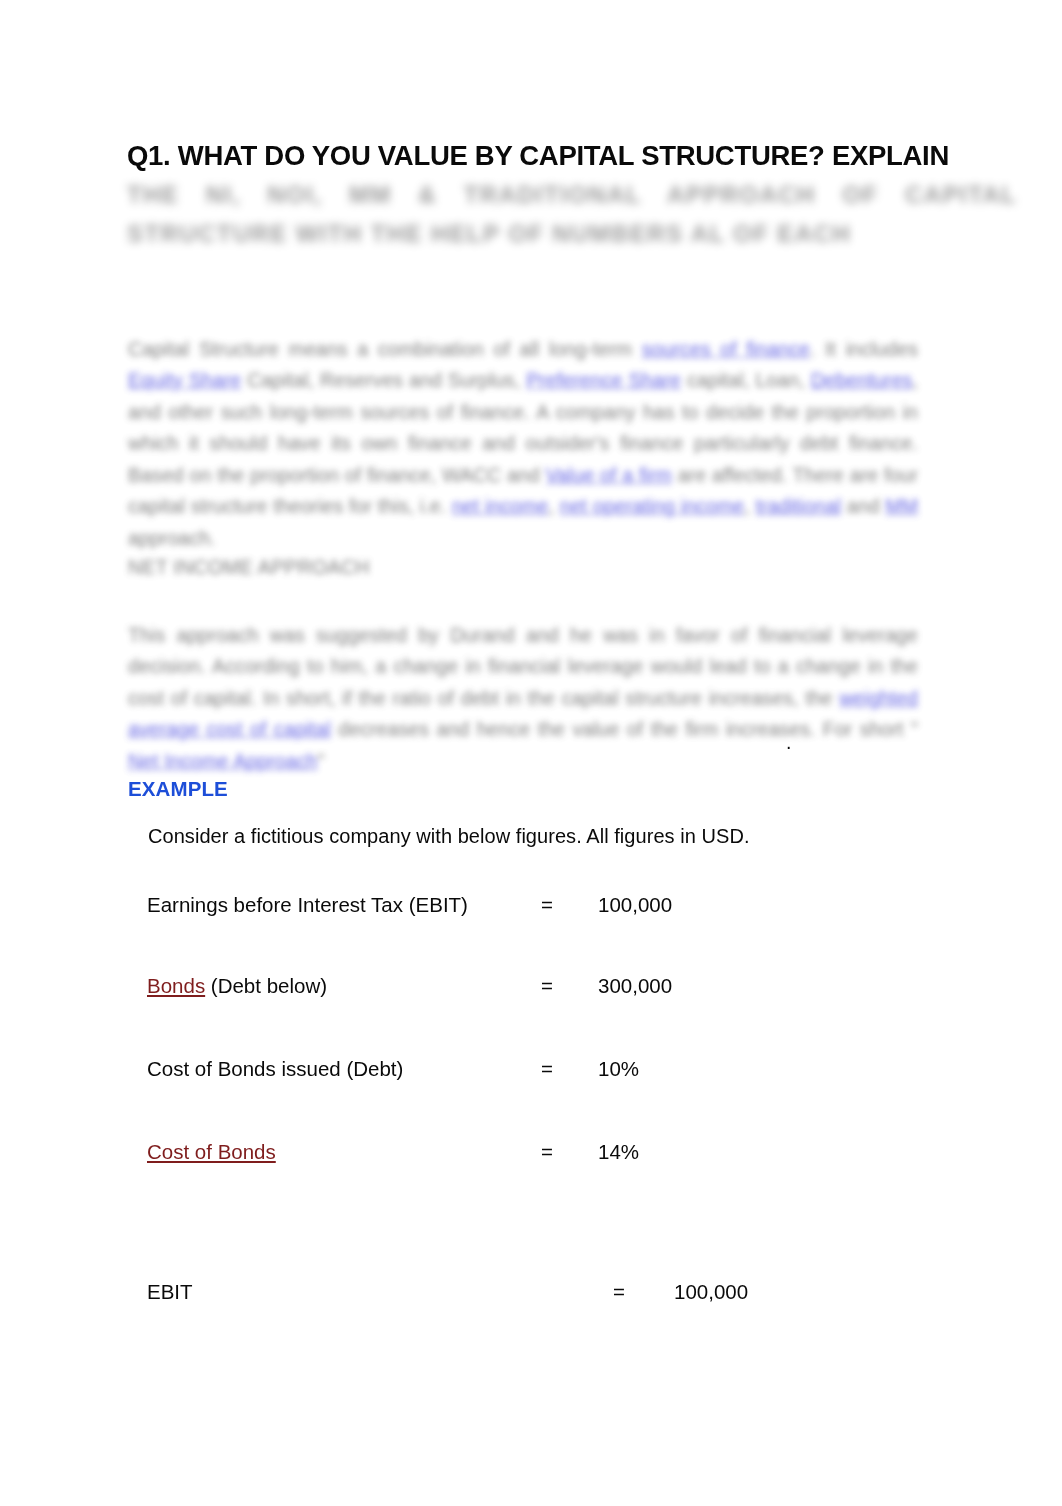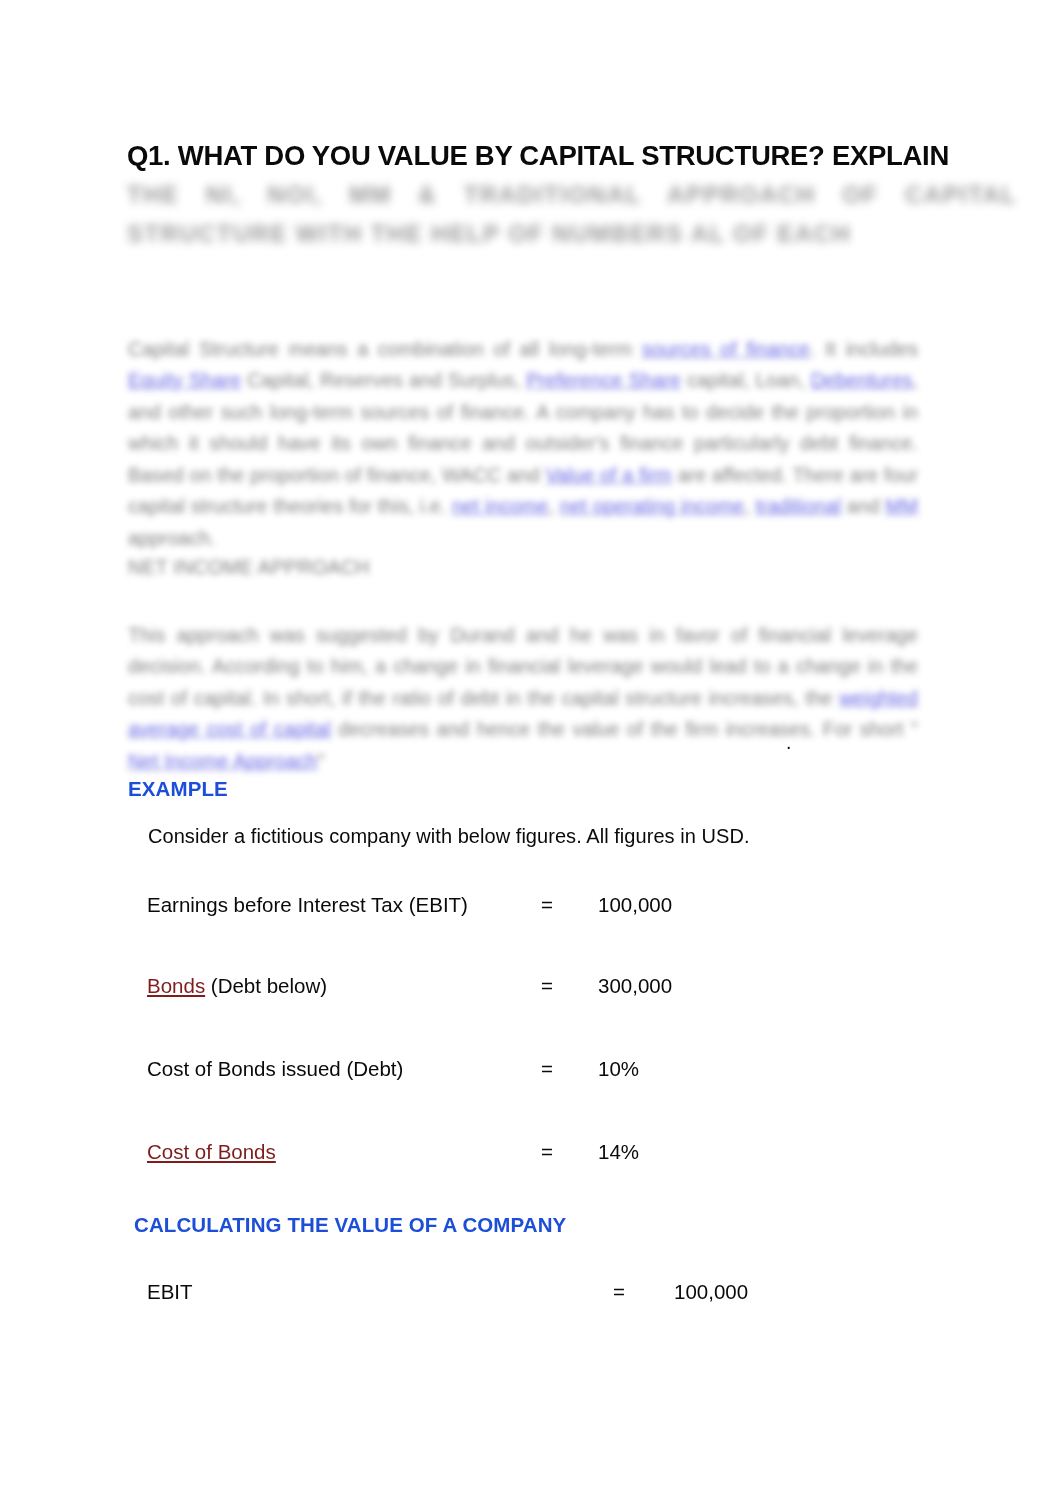--- a/index.html
+++ b/index.html
@@ -210,21 +210,20 @@
     <span class="eq">=</span>
     <span class="val">10%</span>
   </div>
 
   <div class="fig-row" style="top: 1140px;">
     <span class="label"><a class="hl-link" href="#">Cost of Bonds</a></span>
     <span class="eq">=</span>
     <span class="val">14%</span>
   </div>
 
-  <div class="heading-bold" id="calc-heading">CALCULATING THE VALUE OF A COMPANY</div>
 
   <div class="fig-row wide" style="top: 1280px;">
     <span class="label">EBIT</span>
     <span class="eq">=</span>
     <span class="val">100,000</span>
   </div>
 
 </div>
 
 </body></html>

